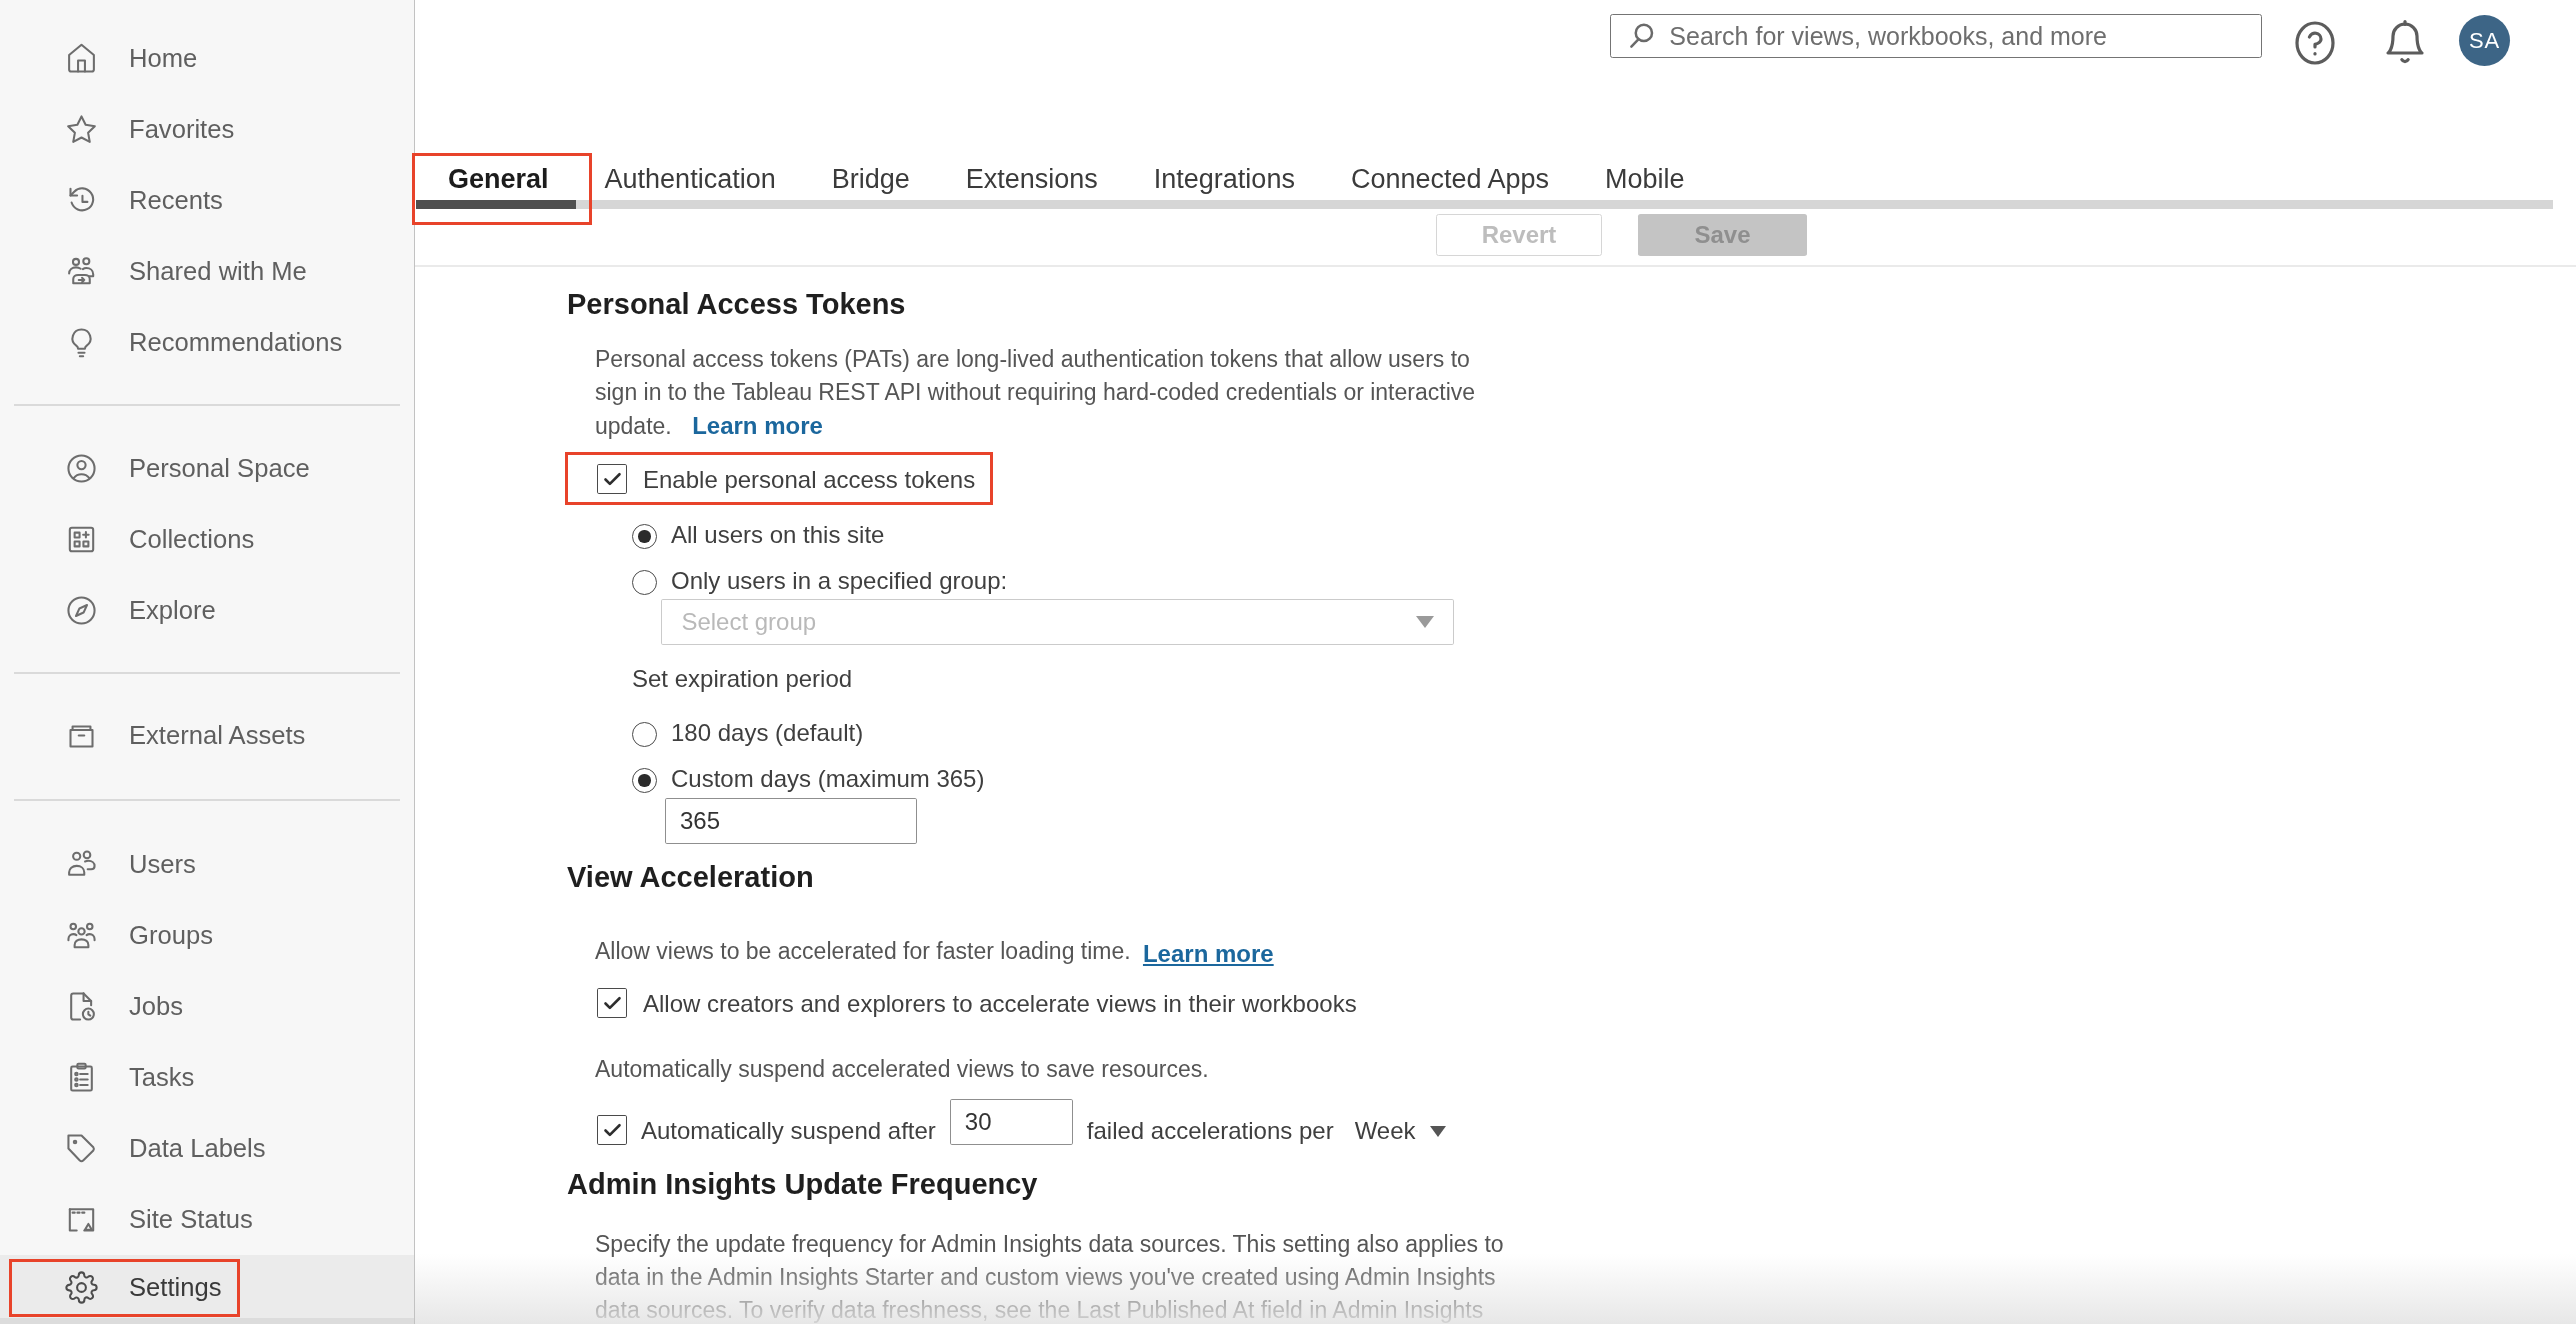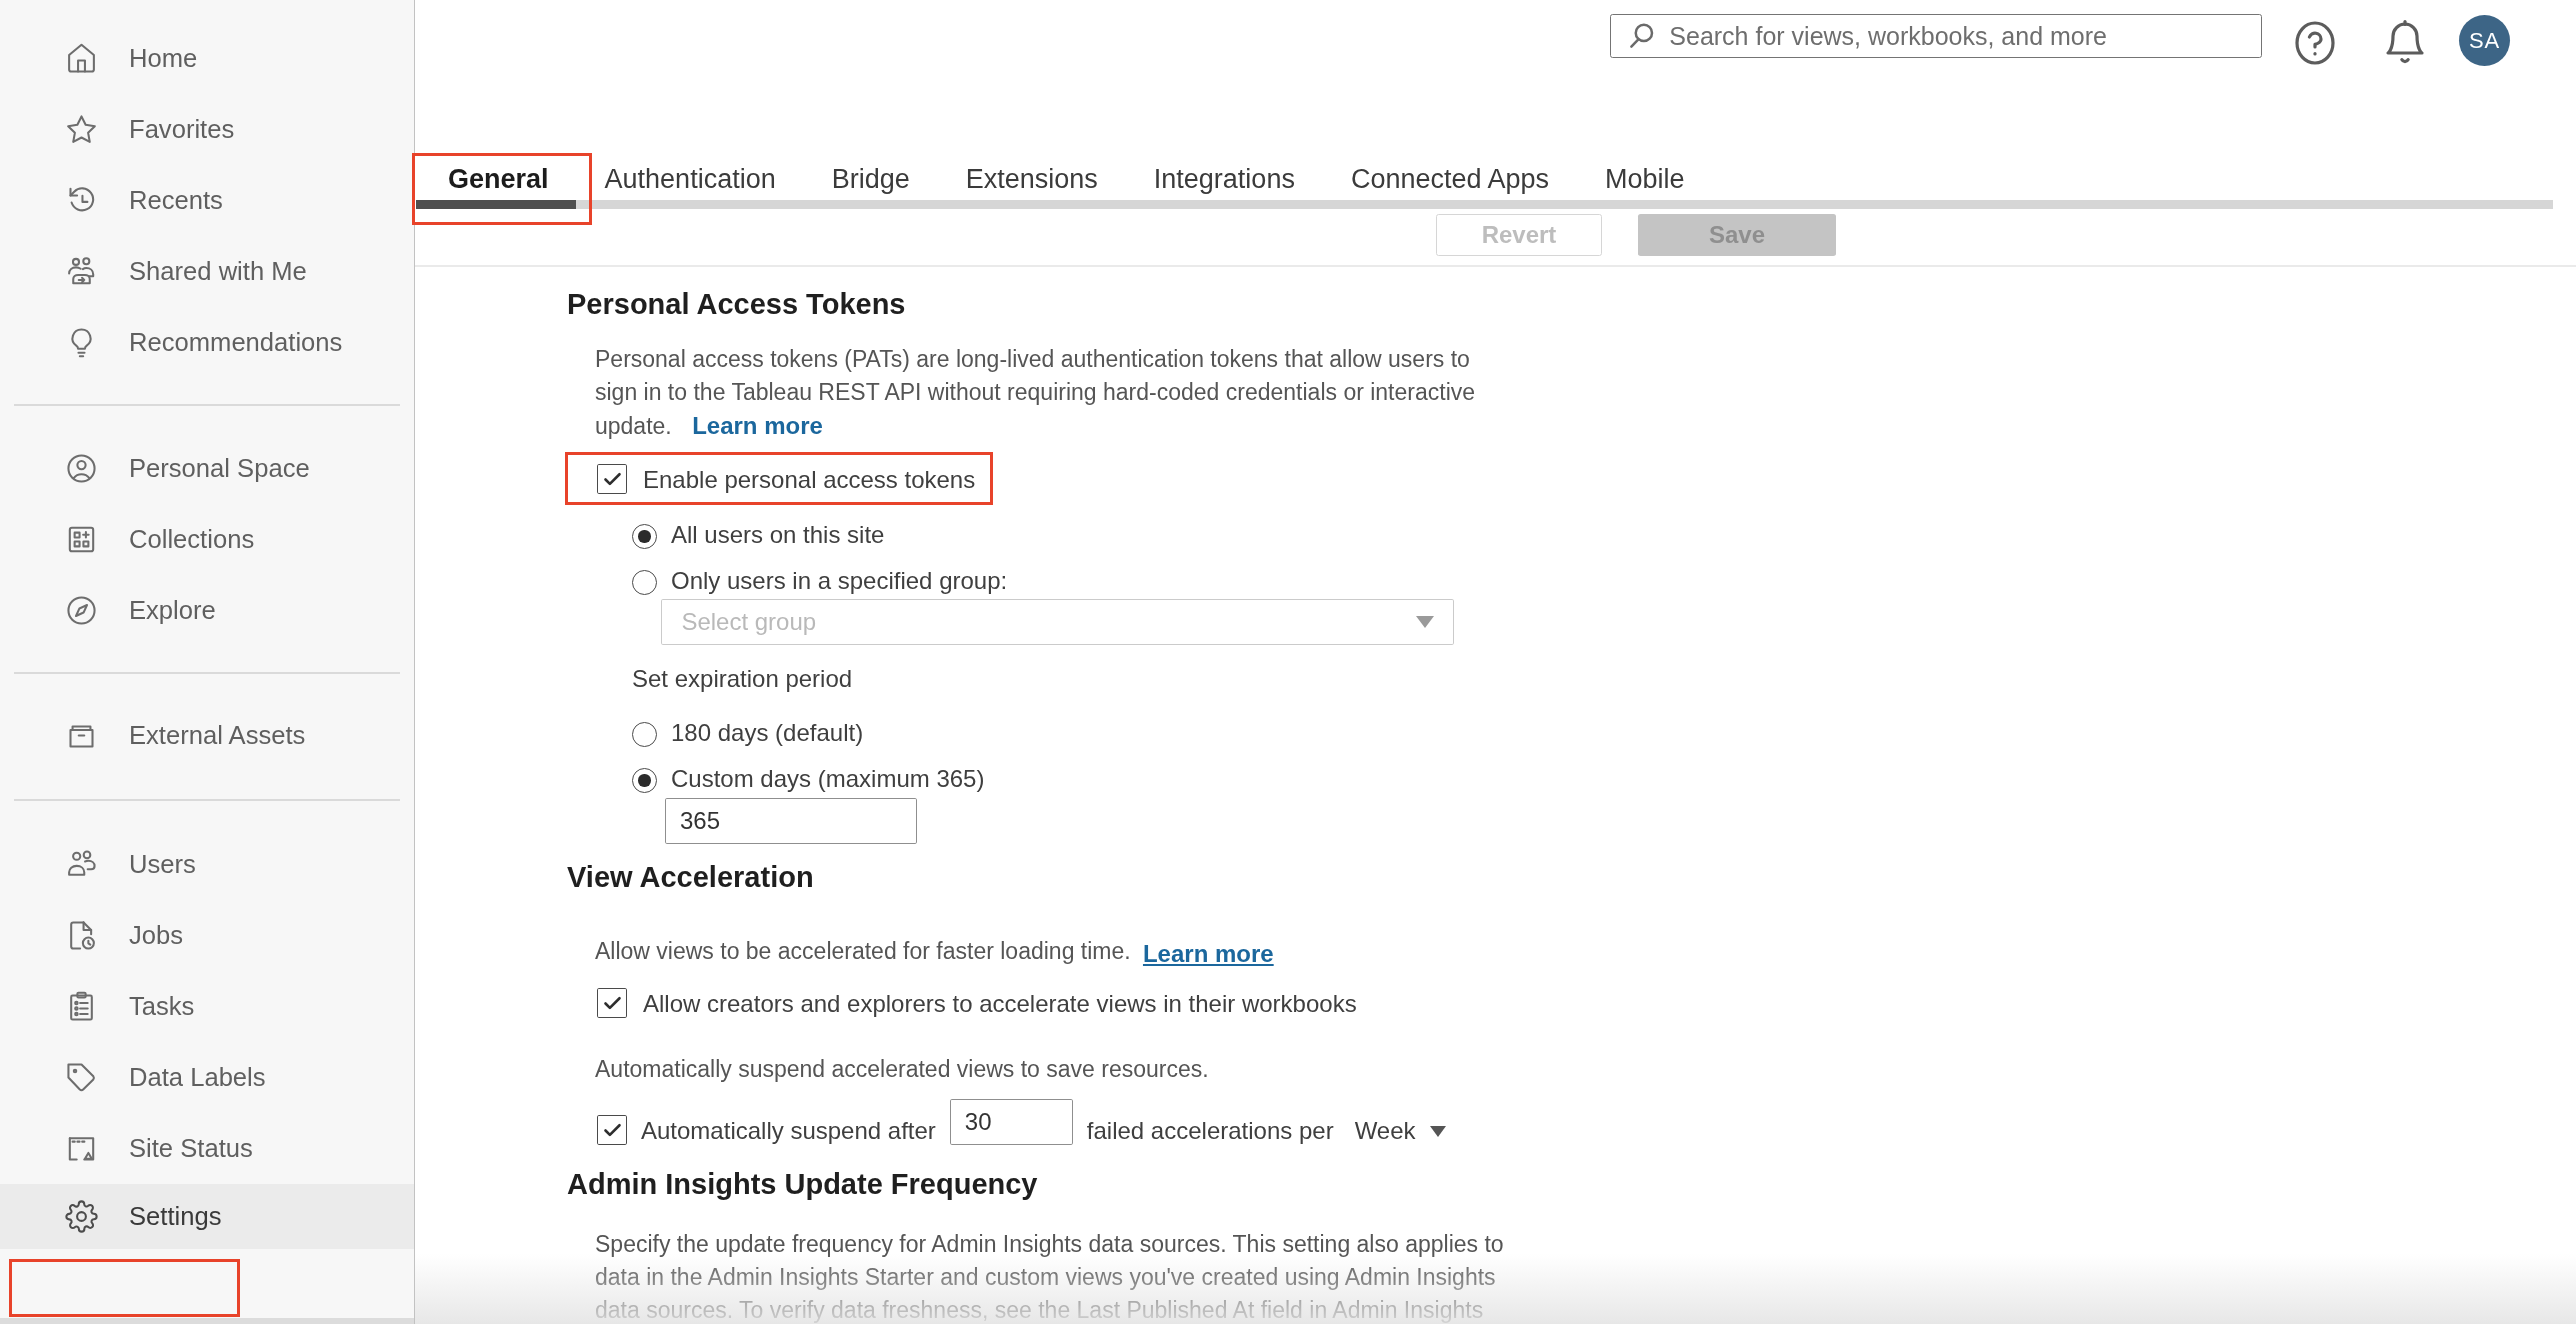--- a/index.html
+++ b/index.html
@@ -61,21 +61,21 @@
   .tab { font-size:27px; color:#3b3b3b; white-space:nowrap; cursor:pointer; }
   .tab.active { font-weight:bold; color:#1c1c1c; }
   .tab-strip { position:absolute; left:420px; top:200px; right:23px; height:8.8px; background:#d6d6d6; }
   .tab-strip-active { position:absolute; left:416px; top:200px; width:160px; height:8.8px; background:#4e4e4e; z-index:2; }
   .btn-revert {
     position:absolute; left:1436px; top:214px; width:166px; height:42px;
     background:#fff; border:1.8px solid #d6d6d6; border-radius:2.6px;
     font-size:24px; font-weight:bold; color:#bdbdbd; font-family:inherit; cursor:default;
   }
   .btn-save {
-    position:absolute; left:1638px; top:214px; width:198px; height:42px;
+    position:absolute; left:1638px; top:214px; width:169px; height:42px;
     background:#c4c4c4; border:none; border-radius:2.6px;
     font-size:24px; font-weight:bold; color:#8f8f8f; font-family:inherit; cursor:default;
   }
   .toolbar-div { position:absolute; left:415px; top:265px; right:0; height:1.8px; background:#eaeaea; }
   
   .content { position:absolute; left:415px; top:267px; right:0; bottom:0; overflow:hidden; }
   .abs { position:absolute; }
   .section-title { font-size:29px; font-weight:bold; color:#1f1f1f; white-space:nowrap; }
   .body-line { font-size:23px; color:#555; line-height:33px; white-space:nowrap; }
   .row { display:flex; align-items:flex-end; gap:16px; }
@@ -223,20 +223,33 @@
     <div class="side-item">
       <span class="icn">
           <svg viewBox="0 0 24 24">
             <circle cx="8.5" cy="6" r="2.6"></circle>
             <circle cx="16" cy="5" r="2.4"></circle>
             <path d="M3 19.5v-1.8c0-2.8 2.3-4.7 5.5-4.7s5.5 1.9 5.5 4.7v1.8z"></path>
             <path d="M16.5 15.5H19c1.5 0 2.5-1 2.5-2.4 0-2.3-1.9-3.8-4.5-3.8-.9 0-1.7.2-2.4.5"></path>
           </svg>
         </span>
       <span class="lbl">Users</span>
+    </div>
+    <div class="side-item">
+      <span class="icn">
+          <svg viewBox="0 0 24 24">
+            <circle cx="6" cy="5.5" r="2"></circle>
+            <circle cx="18" cy="5.5" r="2"></circle>
+            <circle cx="12" cy="9" r="2.3"></circle>
+            <path d="M2.5 15.5v-1c0-2.2 1.6-3.5 3.5-3.5.9 0 1.7.2 2.3.7"></path>
+            <path d="M21.5 15.5v-1c0-2.2-1.6-3.5-3.5-3.5-.9 0-1.7.2-2.3.7"></path>
+            <path d="M7 20.5v-1.6c0-2.5 2-4.1 5-4.1s5 1.6 5 4.1v1.6z"></path>
+          </svg>
+        </span>
+      <span class="lbl">Groups</span>
     </div>
     <div class="side-item">
       <span class="icn">
           <svg viewBox="0 0 24 24">
             <path d="M13.5 2.5H6a1.5 1.5 0 0 0-1.5 1.5v16A1.5 1.5 0 0 0 6 21.5h5"></path>
             <path d="M13.5 2.5l5.5 5.5v3"></path>
             <path d="M13.5 2.5V8H19"></path>
             <circle cx="17" cy="17.5" r="4"></circle>
             <path d="M17 15.8v1.9l1.4 1"></path>
           </svg>

